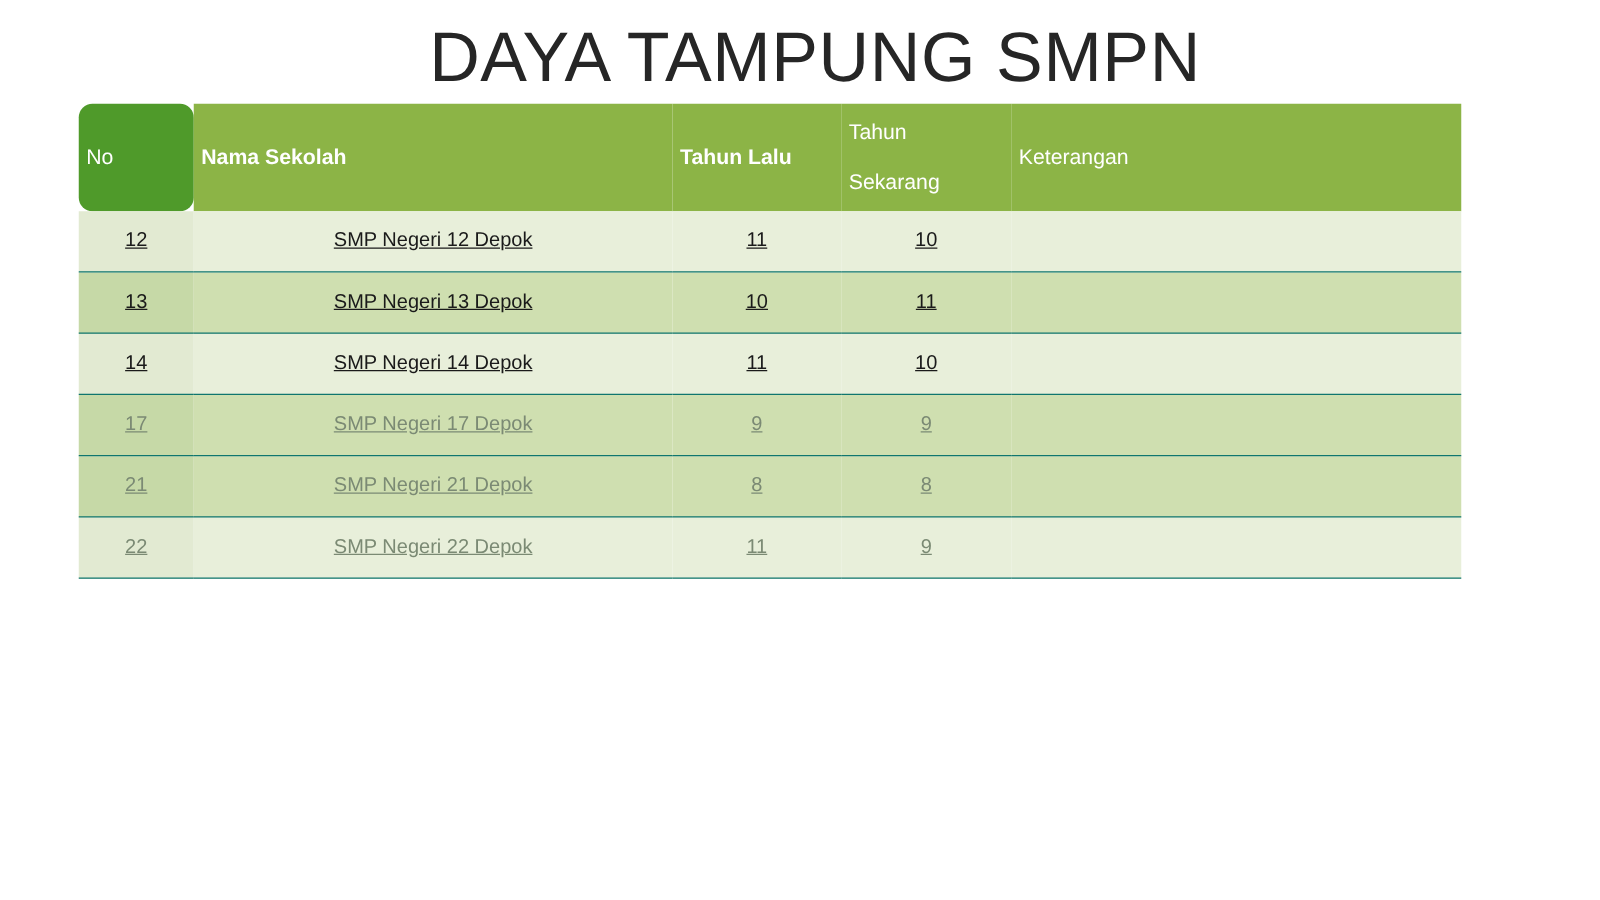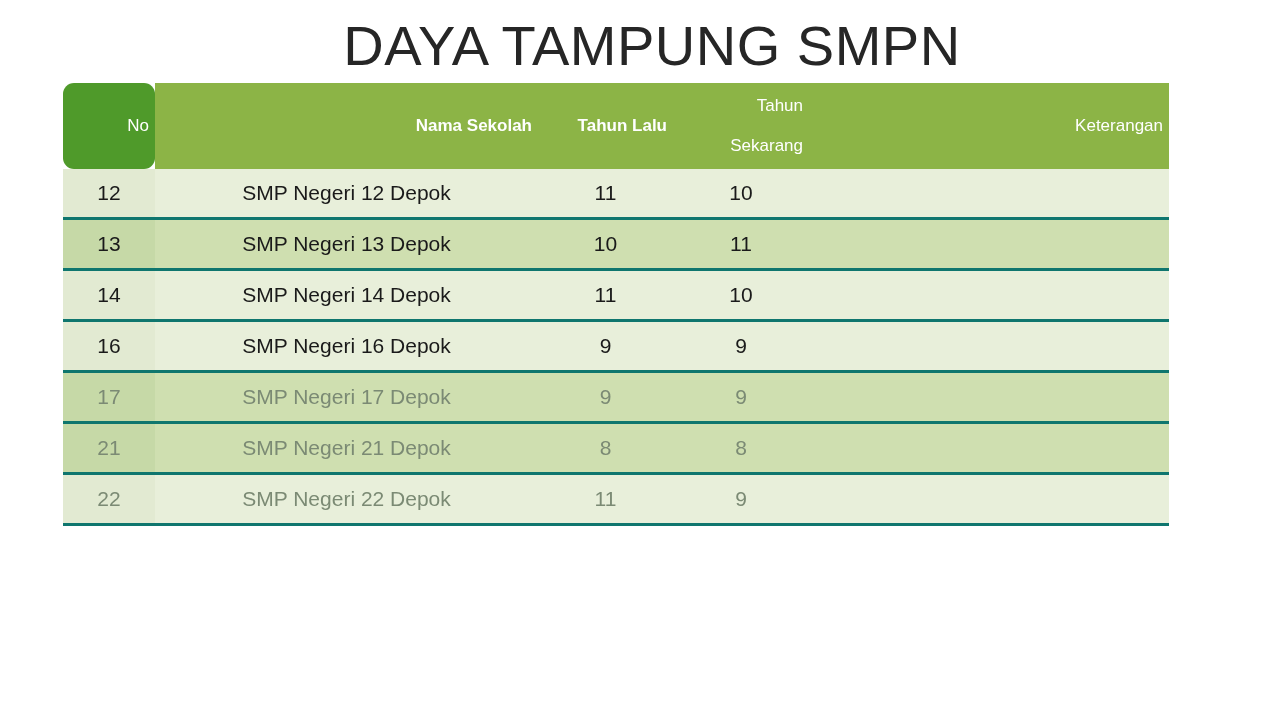--- a/index.html
+++ b/index.html
@@ -47,44 +47,45 @@
   table.dt col.c-sekarang{ width: 136px; }
   table.dt col.c-ket     { width: 360px; }
 
   table.dt thead th {
     background: #8cb446;
     color: #ffffff;
     font-size: 17px;
     font-weight: bold;
     height: 86px;
     vertical-align: middle;
-    text-align: right;
+    text-align: left;
     padding: 0 6px;
     border: none;
   }
   table.dt thead th.th-no {
     background: #4f9a2a;
     font-weight: 400;
     font-size: 17px;
     border-radius: 11px;
   }
   table.dt thead th.th-sekarang {
     font-weight: 400;
     line-height: 40px;
   }
   table.dt thead th.th-ket {
     font-weight: 400;
   }
 
   table.dt tbody td {
     height: 48px;
-    font-size: 21px;
+    font-size: 16px;
     padding: 0 10px;
-    border-bottom: 3px solid #0f766e;
+    border-bottom: 1px solid #0f766e;
     vertical-align: middle;
+    text-decoration: underline;
   }
   table.dt tbody tr.odd td { background: #e8efda; }
   table.dt tbody tr.even td { background: #cfdfb0; }
   table.dt tbody tr.odd td.td-no { background: #e2ead2; }
   table.dt tbody tr.even td.td-no { background: #c6d9a7; }
 
   table.dt tbody tr.odd td.td-ket { background: #e8efda; }
   table.dt tbody tr.even td.td-ket { background: #cfdfb0; }
 
   td.td-no { text-align: center; }
@@ -140,27 +141,20 @@
             <td class="td-sekarang">11</td>
             <td class="td-ket"></td>
           </tr>
           <tr class="odd dark">
             <td class="td-no">14</td>
             <td class="td-nama">SMP Negeri 14 Depok</td>
             <td class="td-lalu">11</td>
             <td class="td-sekarang">10</td>
             <td class="td-ket"></td>
           </tr>
-          <tr class="odd dark">
-            <td class="td-no">16</td>
-            <td class="td-nama">SMP Negeri 16 Depok</td>
-            <td class="td-lalu">9</td>
-            <td class="td-sekarang">9</td>
-            <td class="td-ket"></td>
-          </tr>
           <tr class="even muted">
             <td class="td-no">17</td>
             <td class="td-nama">SMP Negeri 17 Depok</td>
             <td class="td-lalu">9</td>
             <td class="td-sekarang">9</td>
             <td class="td-ket"></td>
           </tr>
           <tr class="even muted">
             <td class="td-no">21</td>
             <td class="td-nama">SMP Negeri 21 Depok</td>

